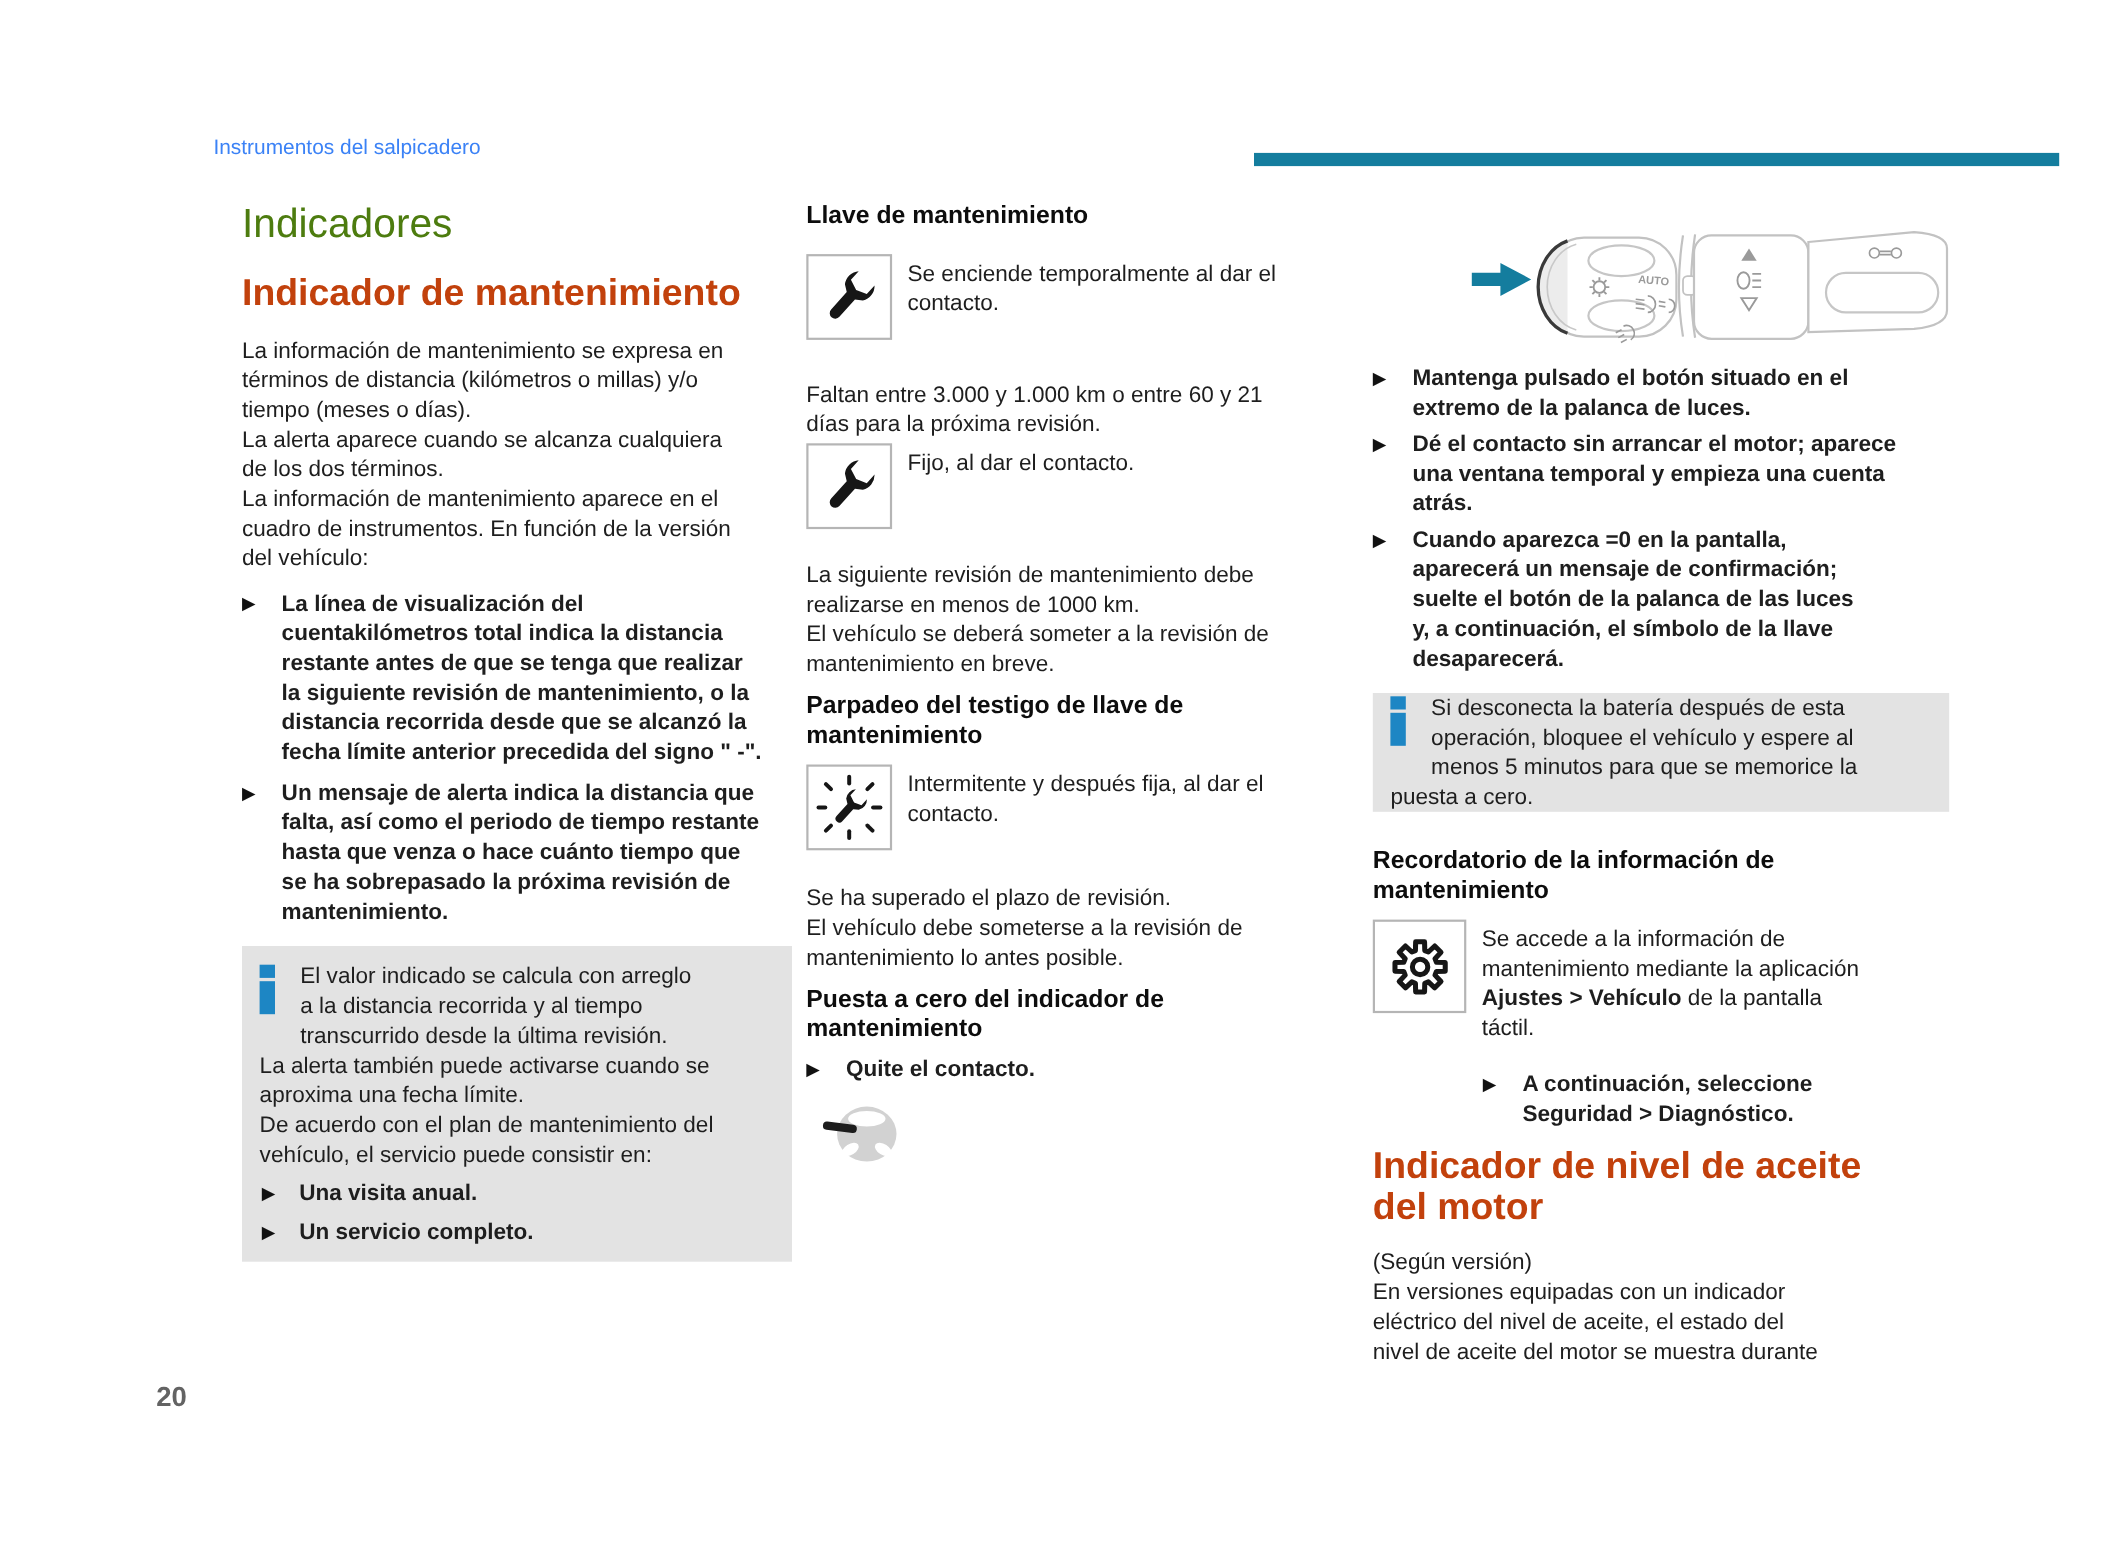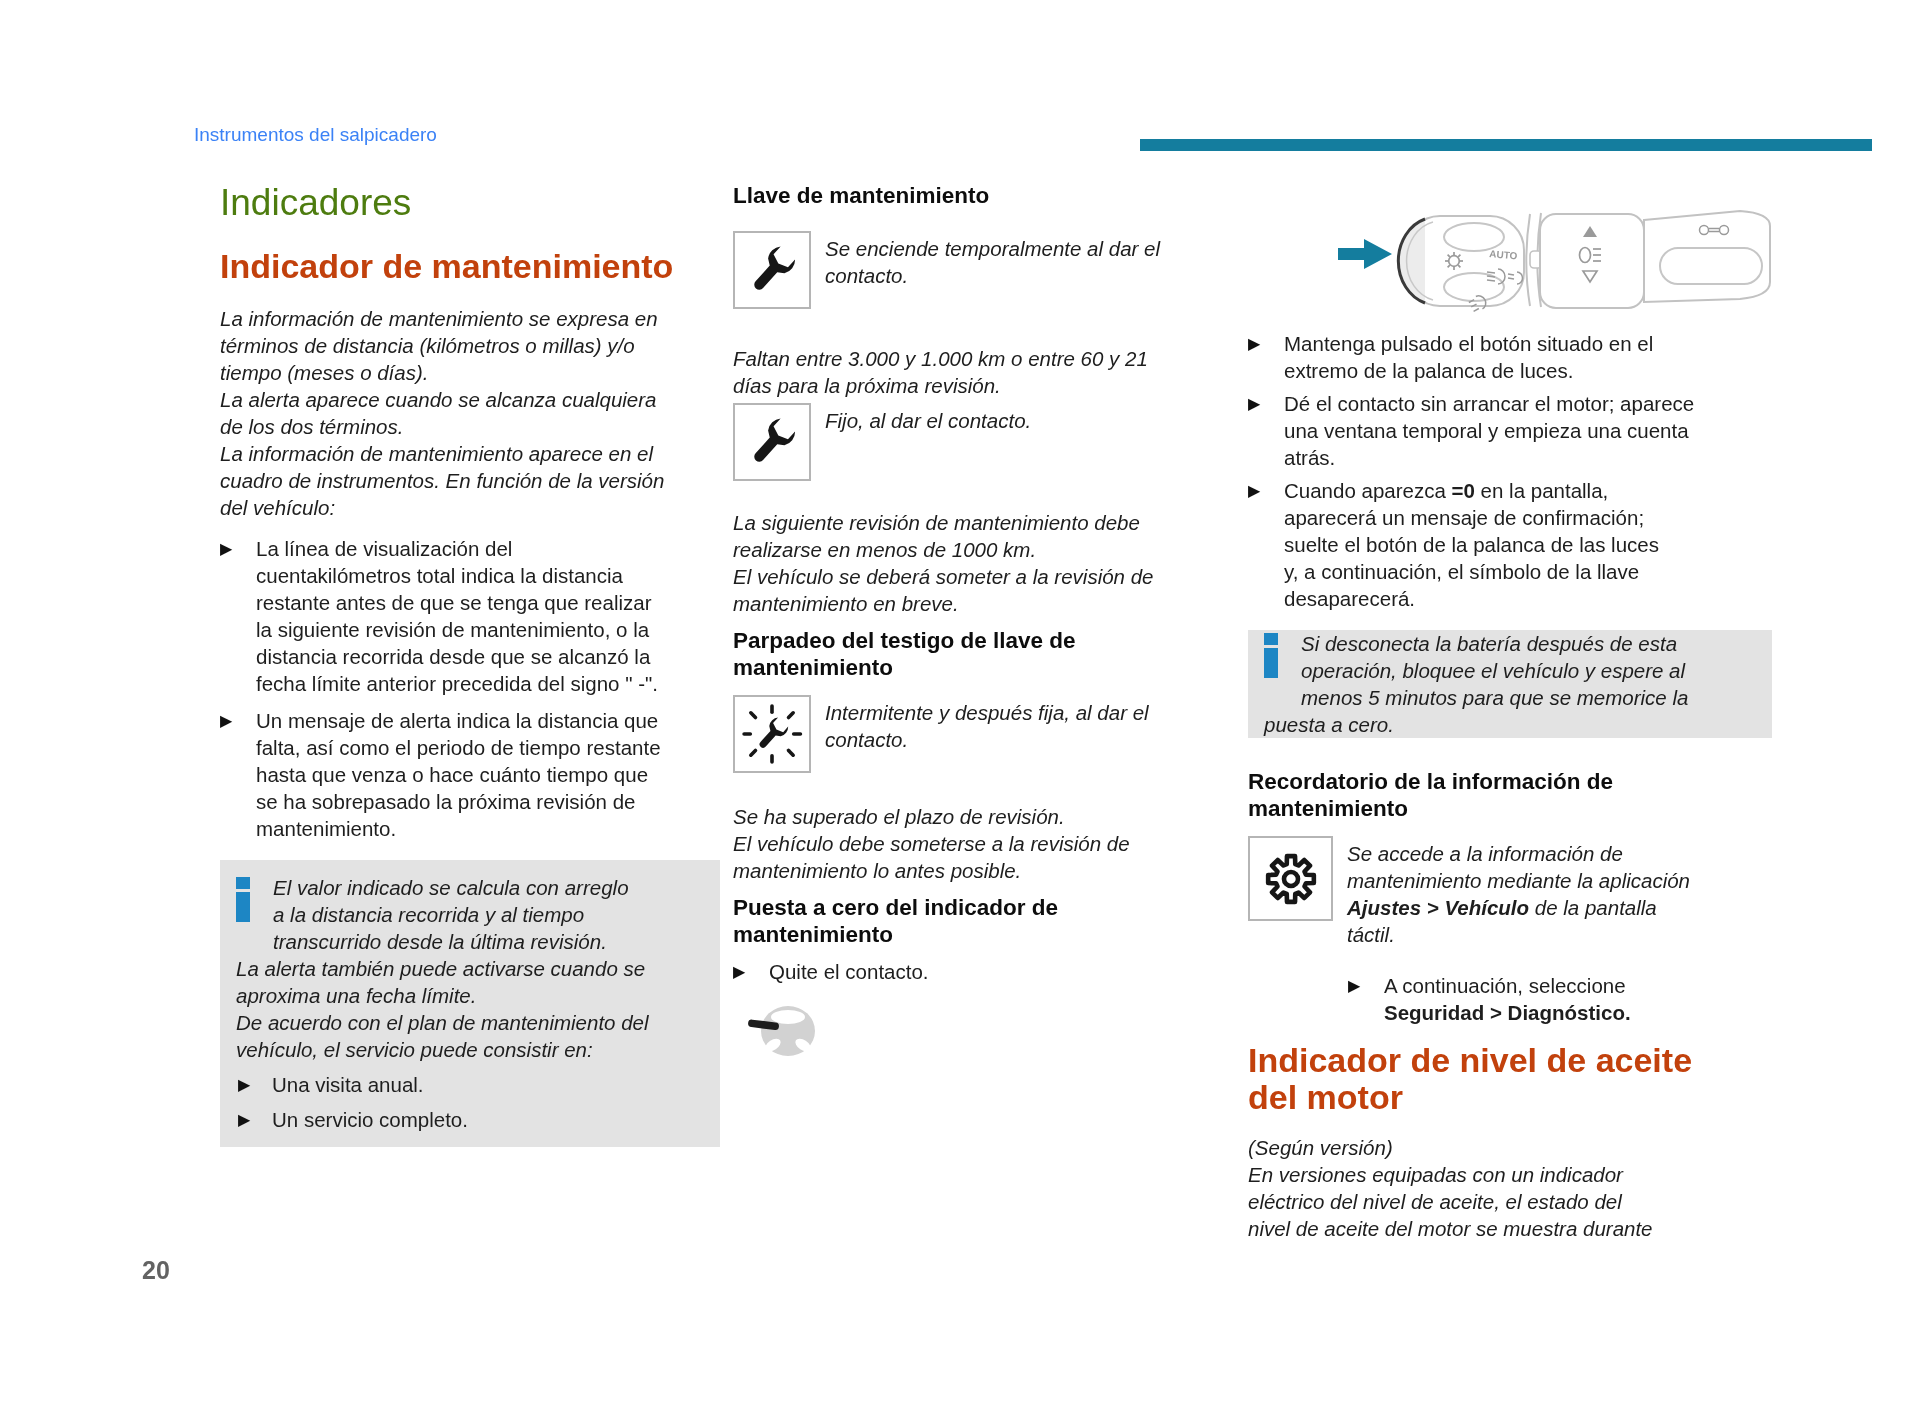--- a/index.html
+++ b/index.html
@@ -13,26 +13,26 @@
 
   .col{position:absolute;font-size:20.5px;line-height:27px;}
   #col1{left:220px;top:182px;width:500px;}
   #col2{left:733px;top:182px;width:486px;}
   #col3{left:1248px;top:330px;width:524px;}
 
   .big-title{font-size:37px;line-height:42px;color:#4d7c0f;font-weight:400;margin:0;}
   .h1{font-size:34px;line-height:34px;font-weight:bold;color:#c2410c;margin:25px 0 0 0;}
   .h1.two{line-height:37px;}
   .h2{font-size:22.5px;line-height:27px;font-weight:bold;color:#0d0d0d;margin:0;}
-  .body-p{margin:0;font-style:italic;}
+  .body-p{margin:0;}
 
   .bullet{display:flex;margin:0 0 10px 0;}
   .bullet .arr{flex:none;width:36px;font-size:16px;line-height:27px;color:#111;
                font-family:"DejaVu Sans",sans-serif;}
-  .bullet .bt{flex:1;}
+  .bullet .bt{flex:1;font-weight:bold;}
 
   .infobox{background:#e3e3e3;padding:14px 16px;}
   .i-float{float:left;width:37px;height:58px;}
   .i-glyph{width:14px;margin-top:3px;}
   .i-glyph .dot{width:14px;height:12px;background:#1d86c4;}
   .i-glyph .bar{width:14px;height:30px;background:#1d86c4;margin-top:3px;}
   .infobox .bullet{margin:8px 0 0 0;}
   .infobox .bullet .arr{width:34px;padding-left:2px;}
 
   .icon-row{display:flex;align-items:flex-start;}

